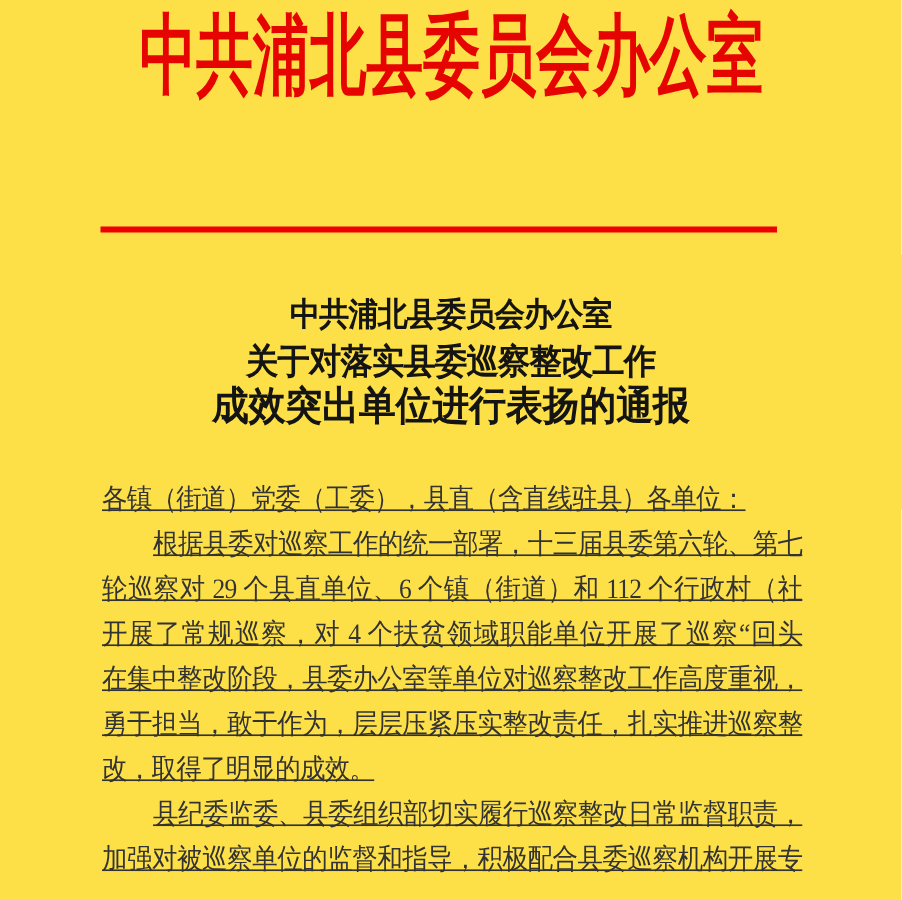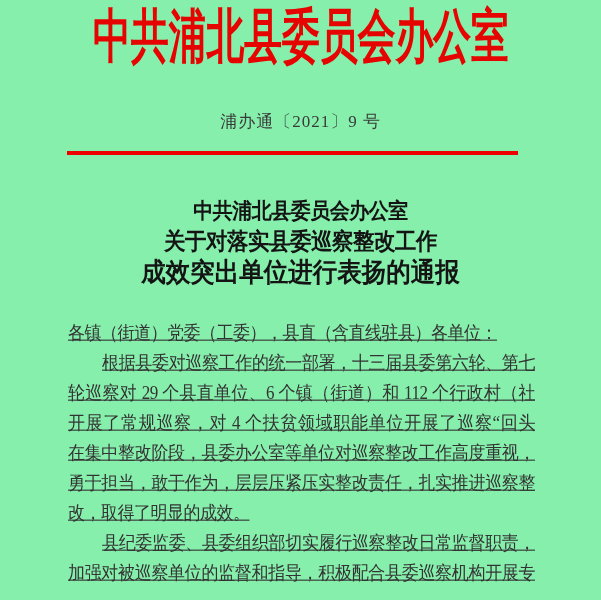--- a/index.html
+++ b/index.html
@@ -5,21 +5,21 @@
   * { margin: 0; padding: 0; box-sizing: border-box; }
   html, body { background: #ffffff; }
   body {
     font-family: "Liberation Serif", "DejaVu Serif", serif;
     width: 601px;
   }
   .page {
     position: relative;
     width: 601px;
     height: 600px;
-    background: #86efac;
+    background: #fde047;
     overflow: hidden;
   }
 
   
   .org-header {
     position: absolute;
     top: 4px;
     left: 0;
     width: 100%;
     text-align: center;
@@ -103,21 +103,20 @@
 </style>
 </head>
 <body>
 
 <div class="page">
 
   <div class="org-header">
     <span class="org-text">中共浦北县委员会办公室</span>
   </div>
 
-  <div class="doc-number">浦办通〔2021〕9 号</div>
 
   <div class="red-line"></div>
 
   <div class="doc-title">
     <div class="t-line t0">中共浦北县委员会办公室</div>
     <div class="t-line t1">关于对落实县委巡察整改工作</div>
     <div class="t-line t2">成效突出单位进行表扬的通报</div>
   </div>
 
   <div class="doc-body">

